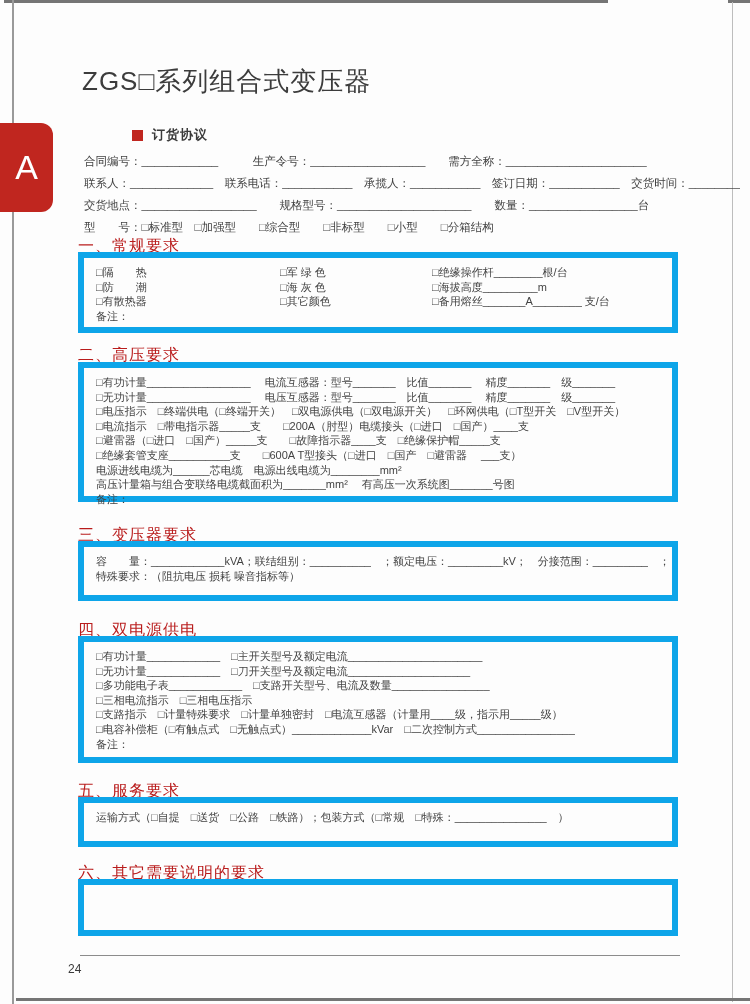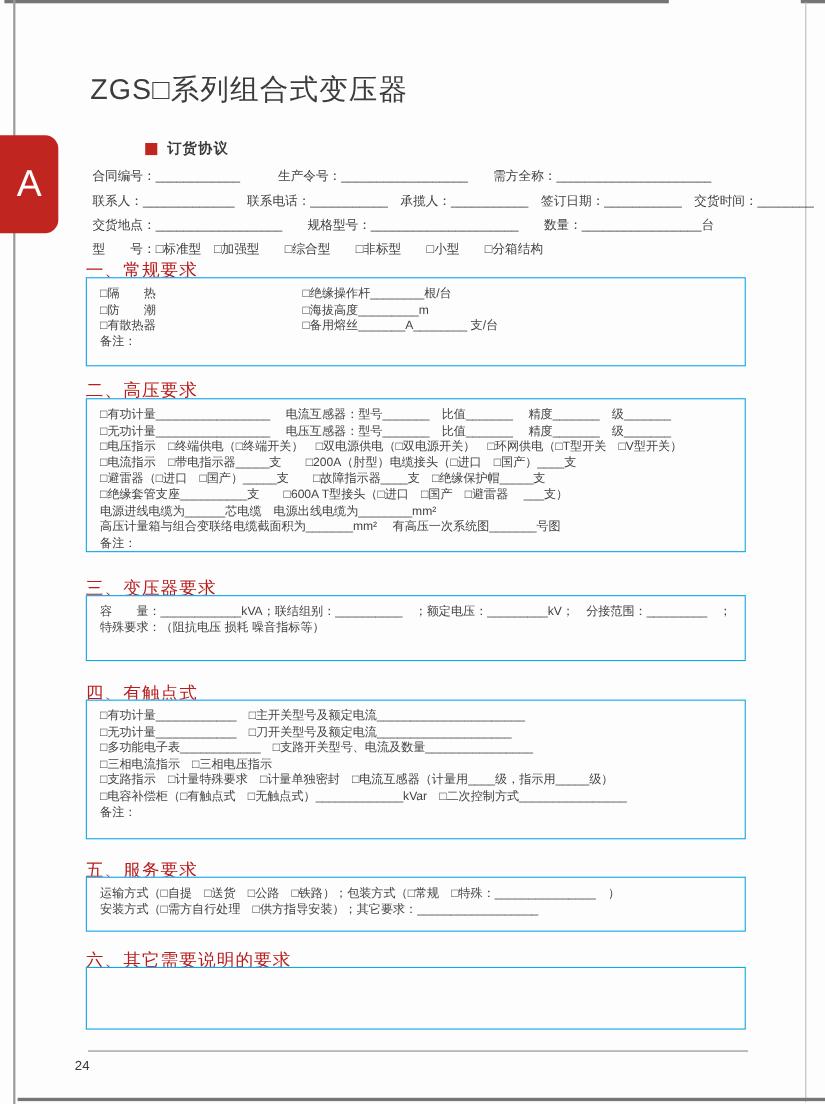--- a/index.html
+++ b/index.html
@@ -34,21 +34,21 @@
   .order-label{font-size:13px;font-weight:bold;color:#3a3a3a;letter-spacing:1px;}
 
   .form-header{position:absolute;left:84px;top:150px;width:620px;font-size:11.5px;}
   .form-header div{line-height:22px;white-space:pre;color:#424242;}
 
   .section-title{
     position:absolute;left:78px;font-size:16px;font-weight:normal;color:#b91c1c;letter-spacing:1px;
   }
   .section-box{
     position:absolute;left:78px;width:600px;
-    border:1px solid #0ea5e9;box-sizing:border-box;
+    border:6px solid #0ea5e9;box-sizing:border-box;
     padding:7px 0 0 12px;font-size:11px;background:#fdfdfd;
   }
   .section-box div{line-height:14.6px;white-space:pre;color:#424242;}
   .cols{display:flex;}
   .col1{width:184px;}
   .col2{width:152px;}
   .col3{flex:1;}
   .remark{margin-top:0;}
 
   .footer-rule{position:absolute;left:80px;top:955px;width:600px;height:1px;background:#8c8c8c;}
@@ -79,20 +79,21 @@
       <div>合同编号：____________　　　生产令号：__________________　　需方全称：______________________</div>
       <div>联系人：_____________　联系电话：___________　承揽人：___________　签订日期：___________　交货时间：________</div>
       <div>交货地点：__________________　　规格型号：_____________________　　数量：_________________台</div>
       <div>型　　号：□标准型　□加强型　　□综合型　　□非标型　　□小型　　□分箱结构</div>
     </div>
 
   <div class="section-title" style="top:236px;">一、常规要求</div>
   <div class="section-box" style="top:252px;height:81px;">
     <div class="cols">
       <div class="col1"><div>□隔　　热</div><div>□防　　潮</div><div>□有散热器</div></div>
+      <div class="col2"><div>□军 绿 色</div><div>□海 灰 色</div><div>□其它颜色</div></div>
       <div class="col3"><div>□绝缘操作杆________根/台</div><div>□海拔高度_________m</div><div>□备用熔丝_______A________ 支/台</div></div>
     </div>
     <div class="remark">备注：</div>
   </div>
 
   <div class="section-title" style="top:345px;">二、高压要求</div>
   <div class="section-box" style="top:362px;height:140px;">
       <div>□有功计量_________________　 电流互感器：型号_______　比值_______　 精度_______　级_______</div>
       <div>□无功计量_________________　 电压互感器：型号_______　比值_______　 精度_______　级_______</div>
       <div>□电压指示　□终端供电（□终端开关）　□双电源供电（□双电源开关）　□环网供电（□T型开关　□V型开关）</div>
@@ -103,35 +104,34 @@
       <div>高压计量箱与组合变联络电缆截面积为_______mm²　 有高压一次系统图_______号图</div>
       <div>备注：</div>
     </div>
 
   <div class="section-title" style="top:525px;">三、变压器要求</div>
   <div class="section-box" style="top:541px;height:60px;">
       <div>容　　量：____________kVA；联结组别：__________　；额定电压：_________kV；　分接范围：_________　；</div>
       <div>特殊要求：（阻抗电压 损耗 噪音指标等）</div>
     </div>
 
-  <div class="section-title" style="top:620px;">四、有触点式</div>
+  <div class="section-title" style="top:620px;">四、双电源供电</div>
   <div class="section-box" style="top:636px;height:127px;">
       <div>□有功计量____________　□主开关型号及额定电流______________________</div>
       <div>□无功计量____________　□刀开关型号及额定电流____________________</div>
       <div>□多功能电子表____________　□支路开关型号、电流及数量________________</div>
       <div>□三相电流指示　□三相电压指示</div>
       <div>□支路指示　□计量特殊要求　□计量单独密封　□电流互感器（计量用____级，指示用_____级）</div>
       <div>□电容补偿柜（□有触点式　□无触点式）_____________kVar　□二次控制方式________________</div>
       <div>备注：</div>
     </div>
 
   <div class="section-title" style="top:781px;">五、服务要求</div>
   <div class="section-box" style="top:797px;height:50px;">
       <div>运输方式（□自提　□送货　□公路　□铁路）；包装方式（□常规　□特殊：_______________　）</div>
-      <div>安装方式（□需方自行处理　□供方指导安装）；其它要求：__________________</div>
     </div>
 
   <div class="section-title" style="top:863px;">六、其它需要说明的要求</div>
   <div class="section-box" style="top:879px;height:57px;"></div>
 
   <div class="footer-rule"></div>
   <div class="page-number">24</div>
 </div>
 
 </body></html>

